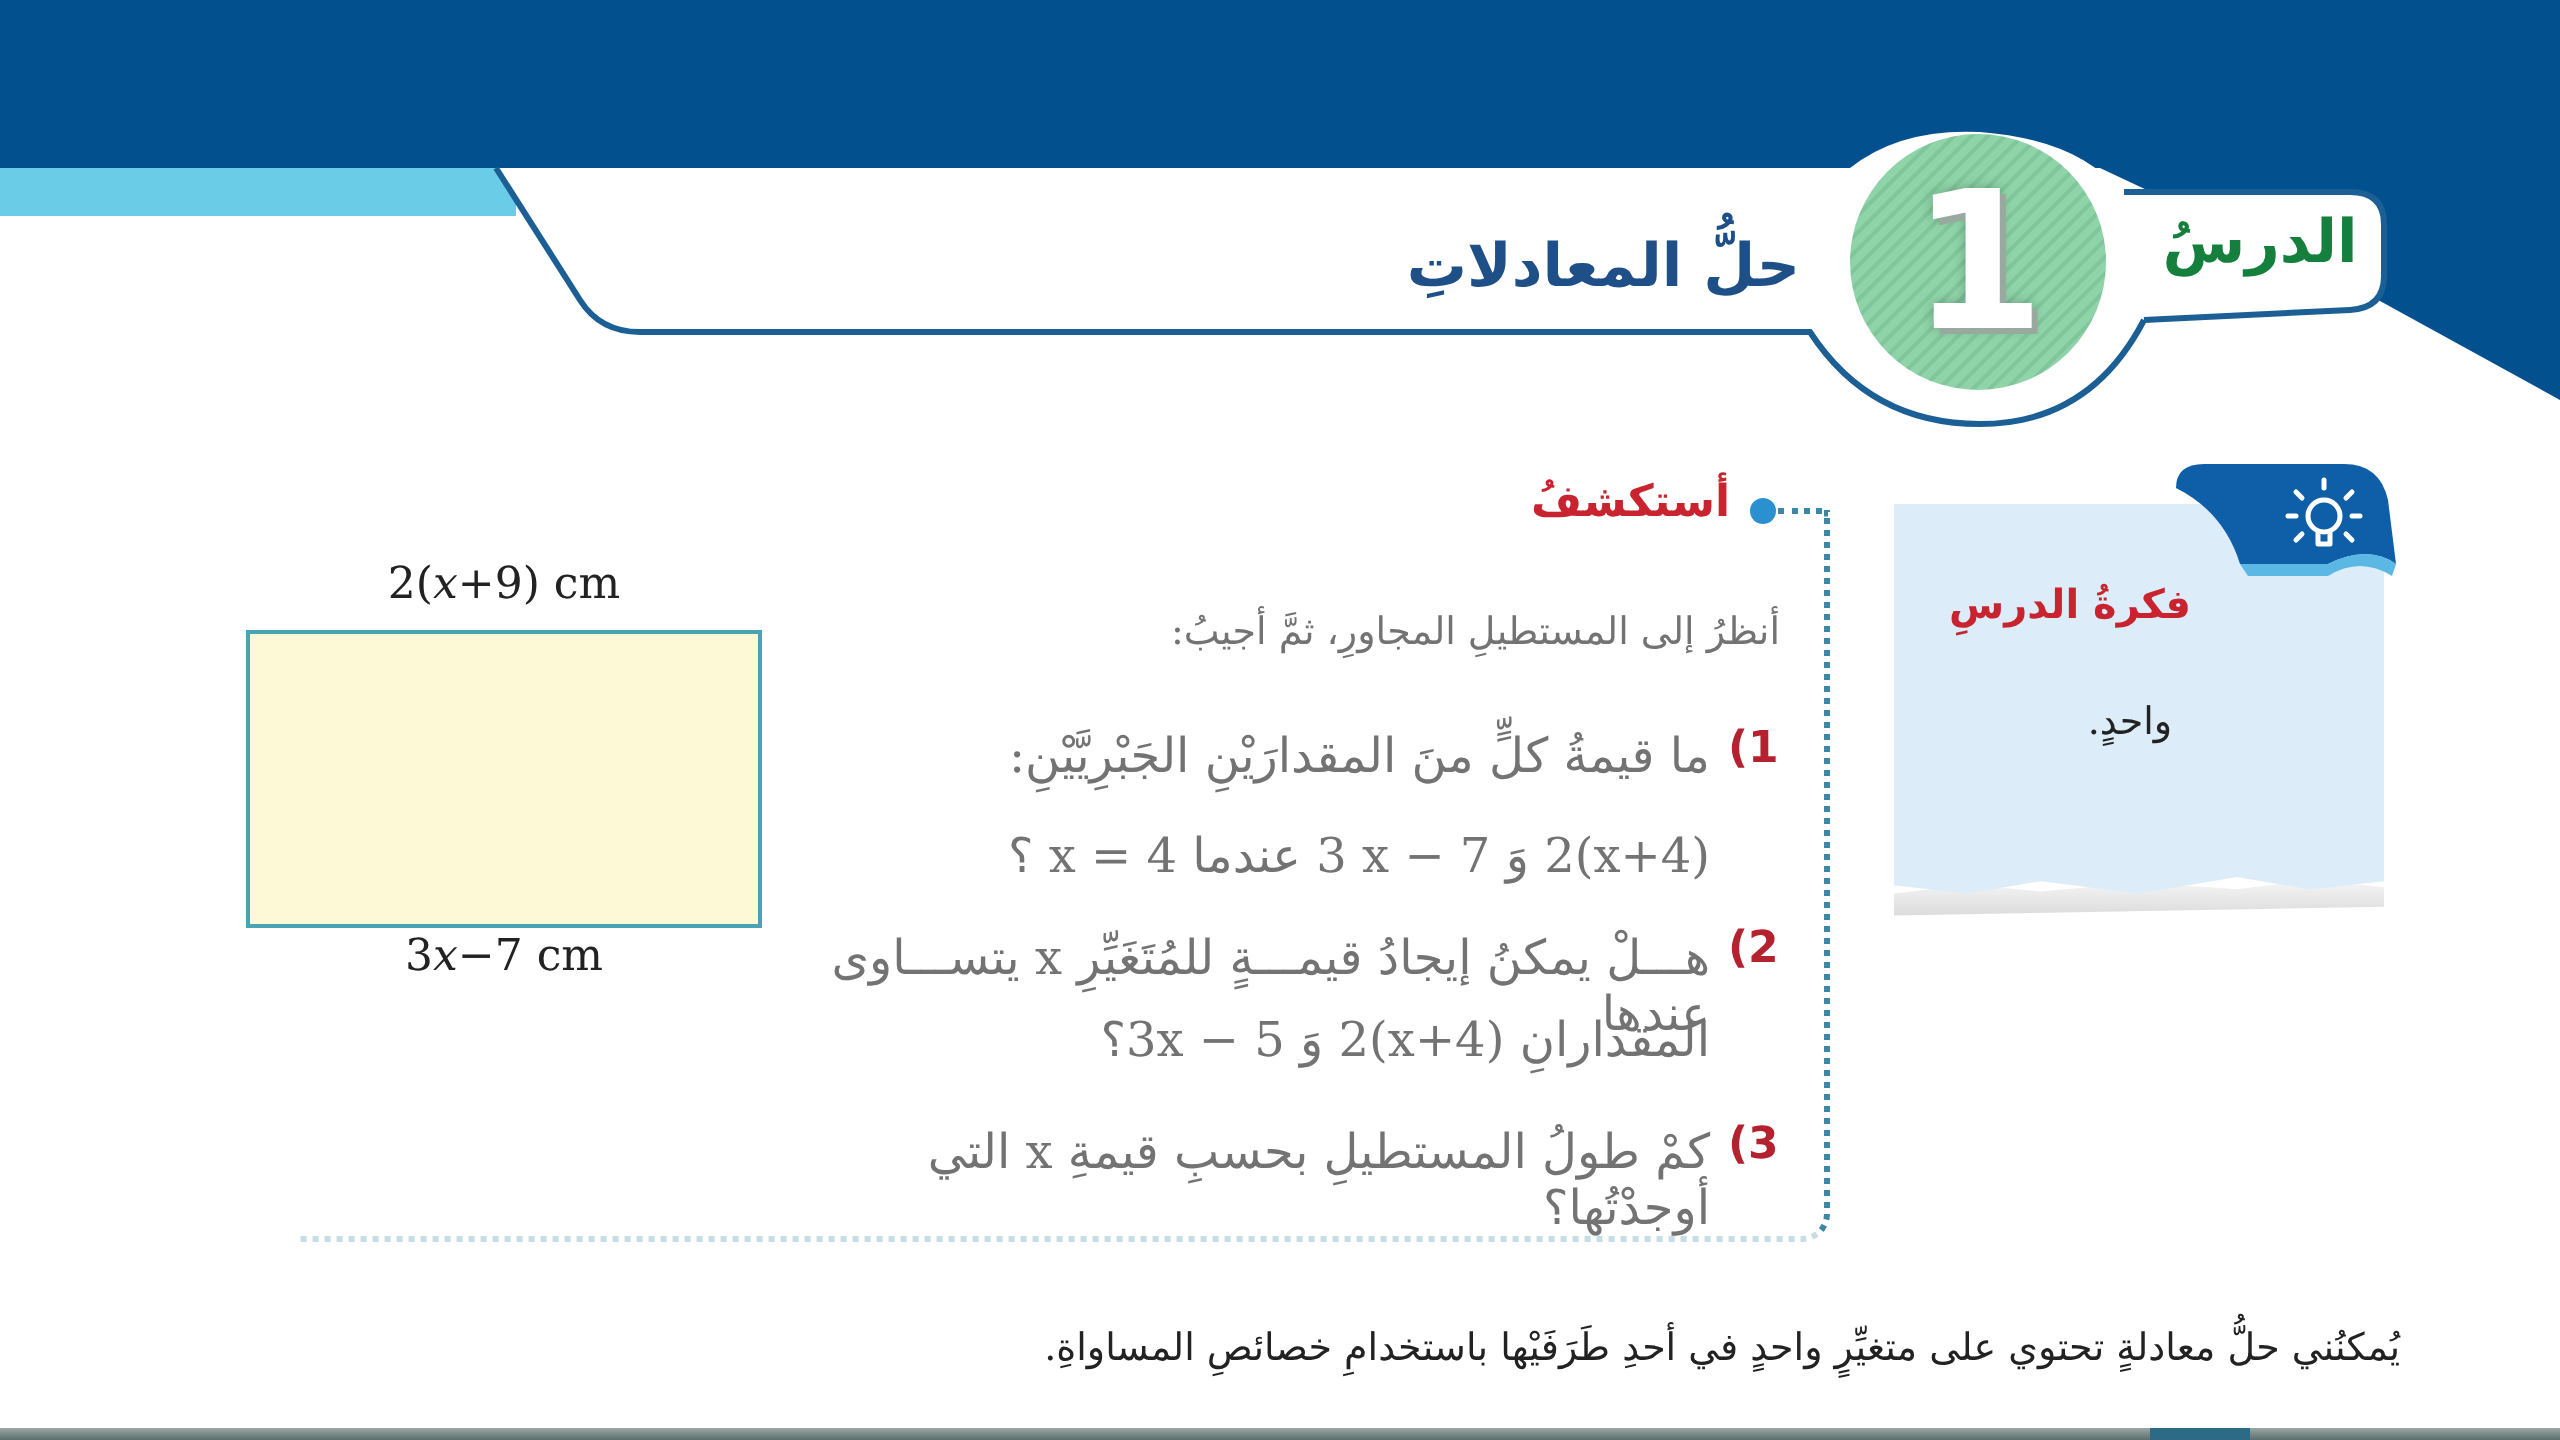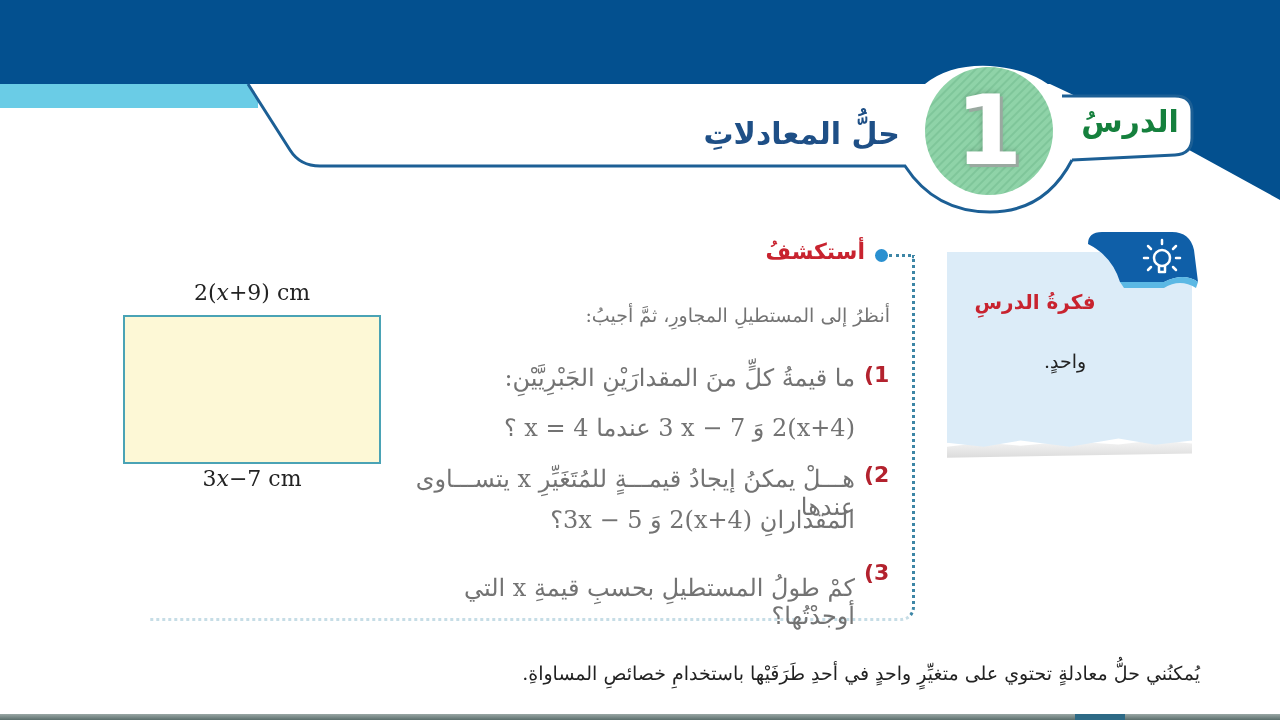--- a/index.html
+++ b/index.html
@@ -178,21 +178,21 @@
   <div class="q-num" style="left:864px; top:462px;">(2</div>
   <div class="rtl-text q-line" style="left:395px; top:465px; width:460px;">هـــلْ يمكنُ إيجادُ قيمـــةٍ للمُتَغَيِّرِ x يتســـاوى عندها</div>
   <div class="rtl-text q-line" style="left:395px; top:506px; width:460px;">
     <span>المقدارانِ</span>
     <span class="math">2(x+4)</span>
     <span>وَ</span>
     <span class="math">3x − 5</span><span>؟</span>
   </div>
 
   <div class="q-num" style="left:864px; top:560px;">(3</div>
-  <div class="rtl-text q-line" style="left:395px; top:562px; width:460px;margin-top:12px;">كمْ طولُ المستطيلِ بحسبِ قيمةِ x التي أوجدْتُها؟</div>
+  <div class="rtl-text q-line" style="left:395px; top:562px; width:460px;">كمْ طولُ المستطيلِ بحسبِ قيمةِ x التي أوجدْتُها؟</div>
 
   <div class="idea-torn"></div>
   <div class="idea-card"></div>
   <svg class="idea-tab" viewBox="0 0 120 64">
     <path d="M 8 18 Q 8 6 22 6 L 92 6 Q 110 6 114 24 L 118 56 Q 104 46 84 56 L 40 56 Q 32 30 8 18 Z" fill="#0f5fa8"></path>
     <path d="M 40 56 L 84 56 Q 104 46 118 56 L 116 62 Q 100 52 84 62 L 44 62 Z" fill="#5bb8e4"></path>
     <g stroke="#ffffff" stroke-width="2.5" fill="none" stroke-linecap="round">
       <circle cx="82" cy="32" r="8"></circle>
       <line x1="79" y1="40" x2="79" y2="45"></line>
       <line x1="85" y1="40" x2="85" y2="45"></line>

